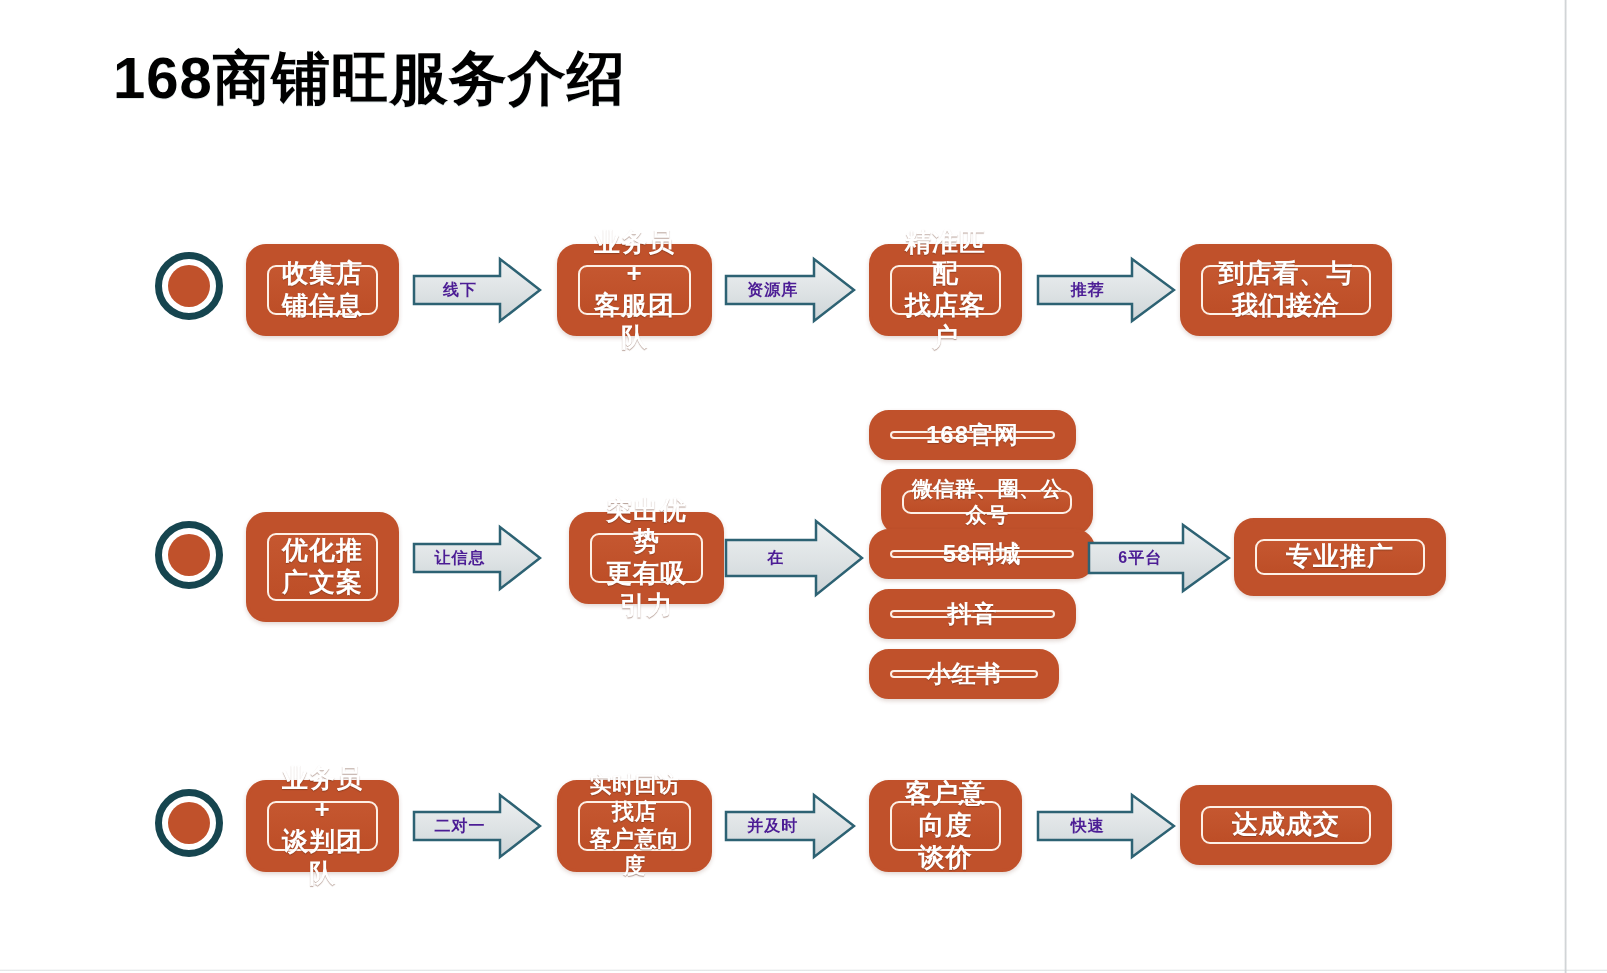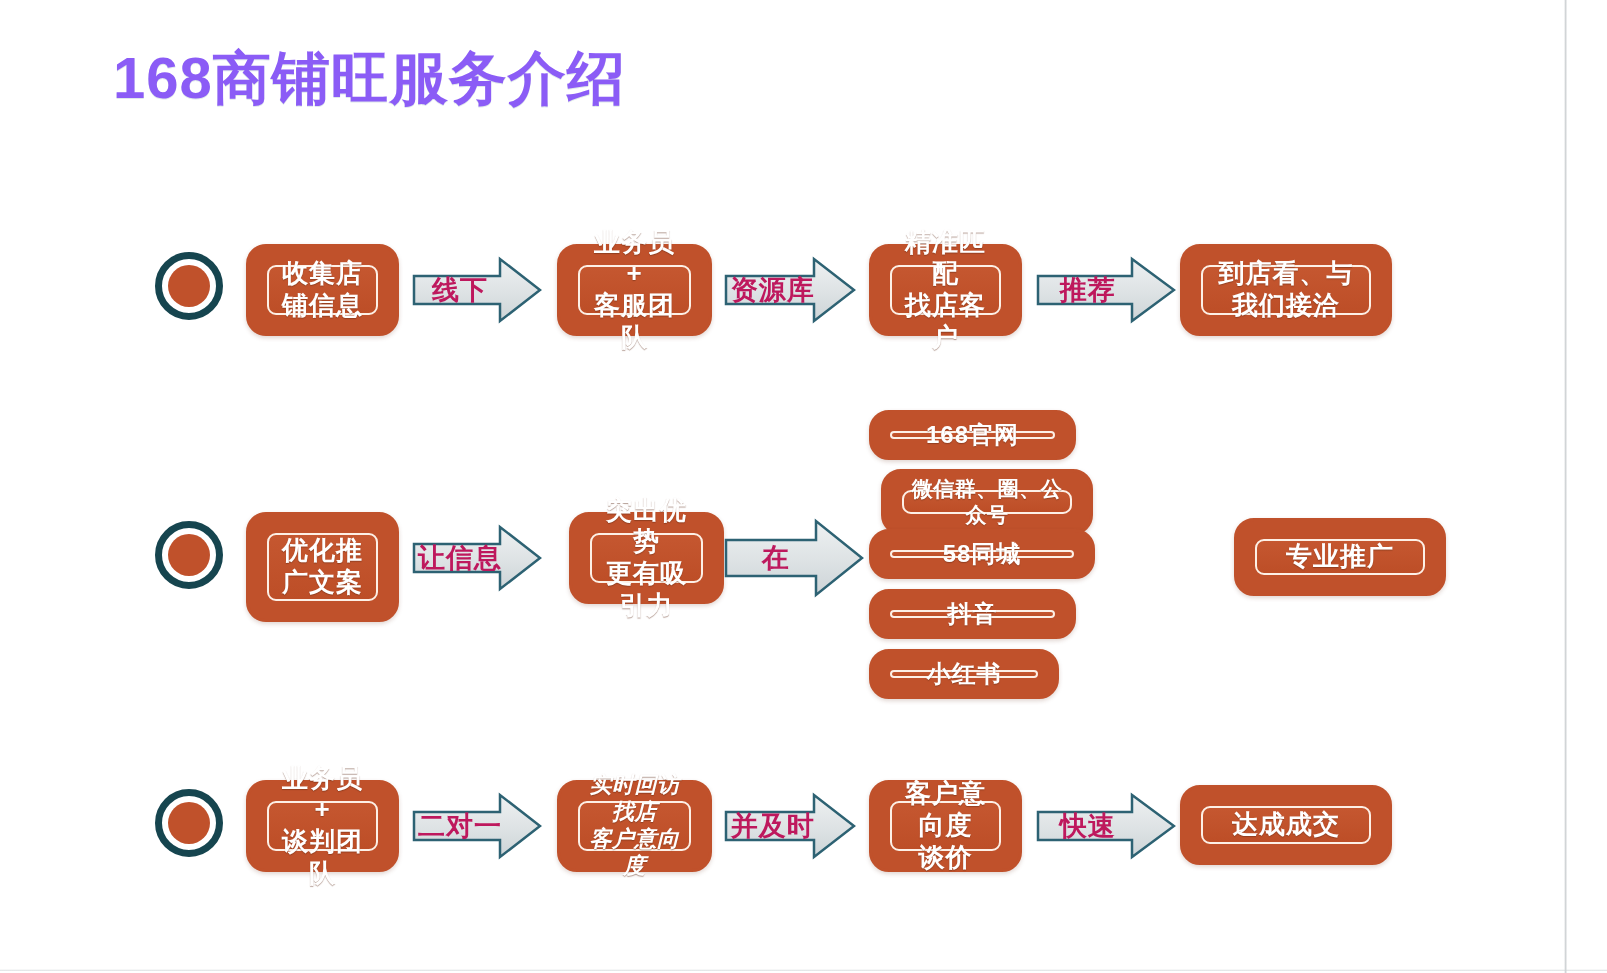--- a/index.html
+++ b/index.html
@@ -36,21 +36,21 @@
   }
 
   
   #page-title {
     position: absolute;
     left: 113px;
     top: 48px;
     font-size: 58px;
     line-height: 1.05;
     font-weight: bold;
-    color: #8b5cf6;
+    color: #000000;
     letter-spacing: 1px;
     text-shadow: 0 1px 0 rgba(220,230,232,0.9);
     white-space: nowrap;
   }
 
   
   .bullet {
     position: absolute;
     width: 68px;
     height: 68px;
@@ -94,44 +94,44 @@
   .obox .txt {
     color: #ffffff;
     font-weight: bold;
     line-height: 1.22;
     text-shadow: 0 1px 1px rgba(90,40,20,0.45);
     white-space: pre-line;
     padding: 0 6px;
   }
   .obox.f26 .txt { font-size: 26px; letter-spacing: 1px; }
   .obox.f24 .txt { font-size: 24px; letter-spacing: 1px; }
-  .obox.f22 .txt { font-size: 22px; letter-spacing: 0.5px; font-style: italic; }
+  .obox.f22 .txt { font-size: 22px; letter-spacing: 0.5px; }
   .obox.f21 .txt { font-size: 21px; letter-spacing: 0.5px; }
 
   
   .arrow {
     position: absolute;
   }
   .arrow svg {
     display: block;
     width: 100%;
     height: 100%;
   }
   .arrow .alabel {
     position: absolute;
     left: 0;
     top: 0;
     width: 74%;
     height: 100%;
     display: flex;
     align-items: center;
     justify-content: center;
-    color: #be185d;
+    color: #4c1d95;
     font-weight: bold;
-    font-size: 27px;
+    font-size: 16px;
     letter-spacing: 1px;
     white-space: nowrap;
     pointer-events: none;
   }
 </style>
 </head>
 <body>
 
 <div id="slide">
 
@@ -251,20 +251,26 @@
     <div class="inner">
       <span class="txt">抖音</span>
     </div>
   </div>
   <div class="obox f24" style="left:869px; top:649px; width:190px; height:50px;">
     <div class="inner">
       <span class="txt">小红书</span>
     </div>
   </div>
 
+  <div class="arrow" style="left:1087px; top:522px; width:144px; height:72px;">
+    <svg viewBox="0 0 144 72" preserveAspectRatio="none">
+      <polygon points="2,21 96,21 96,3 142,36 96,69 96,51 2,51" fill="url(#ag1)" stroke="#2d6273" stroke-width="2.5" stroke-linejoin="miter"></polygon>
+    </svg>
+    <div class="alabel">6平台</div>
+  </div>
 
   <div class="obox f26" style="left:1234px; top:518px; width:212px; height:78px;">
     <div class="inner">
       <span class="txt">专业推广</span>
     </div>
   </div>
 
   <div class="bullet" style="left:155px; top:789px;">
     <div class="dot"></div>
   </div>

